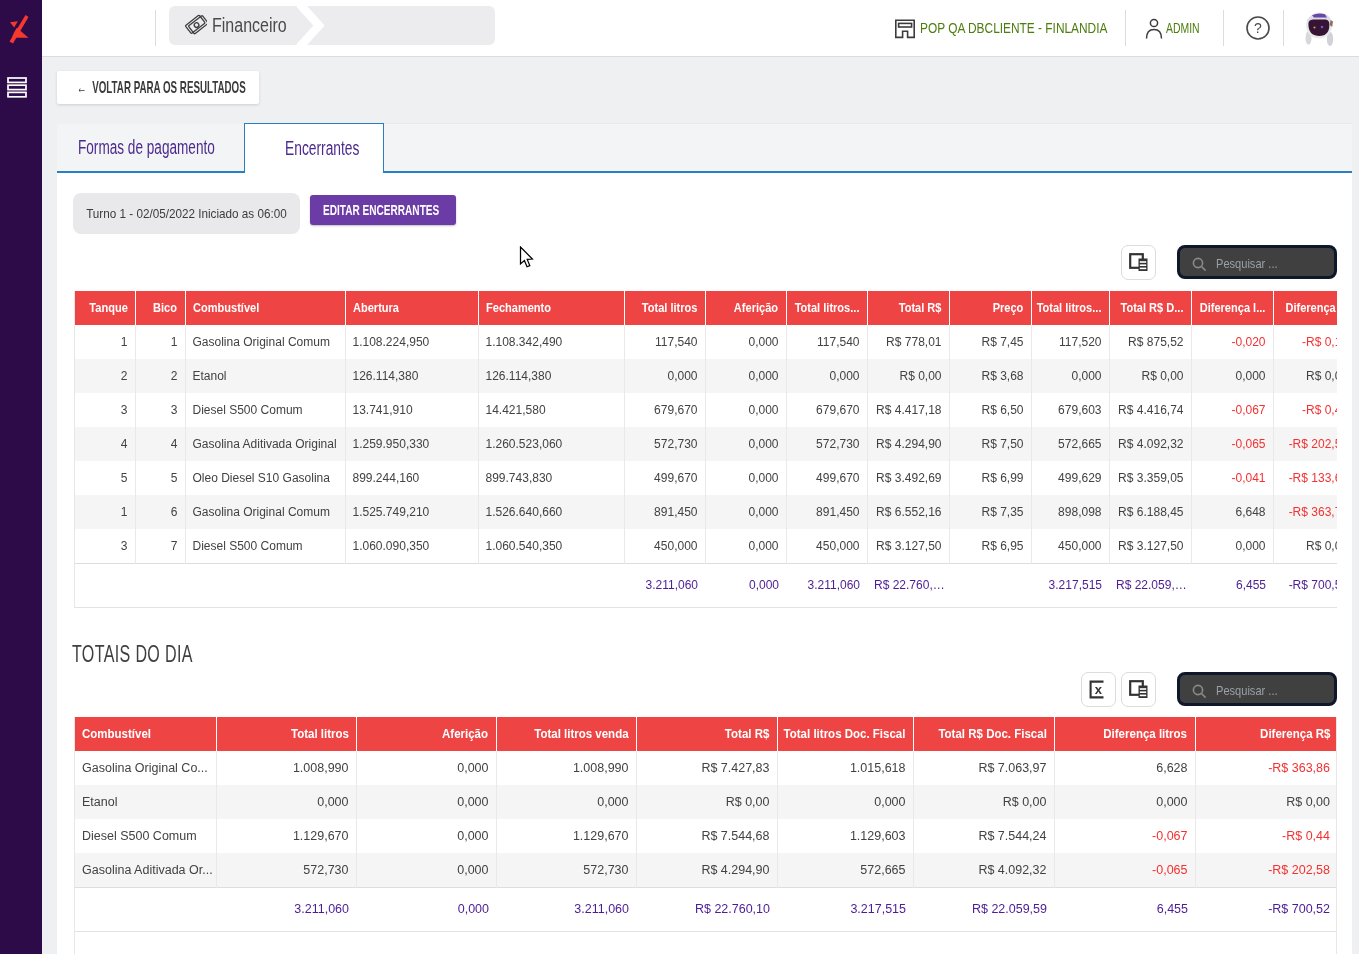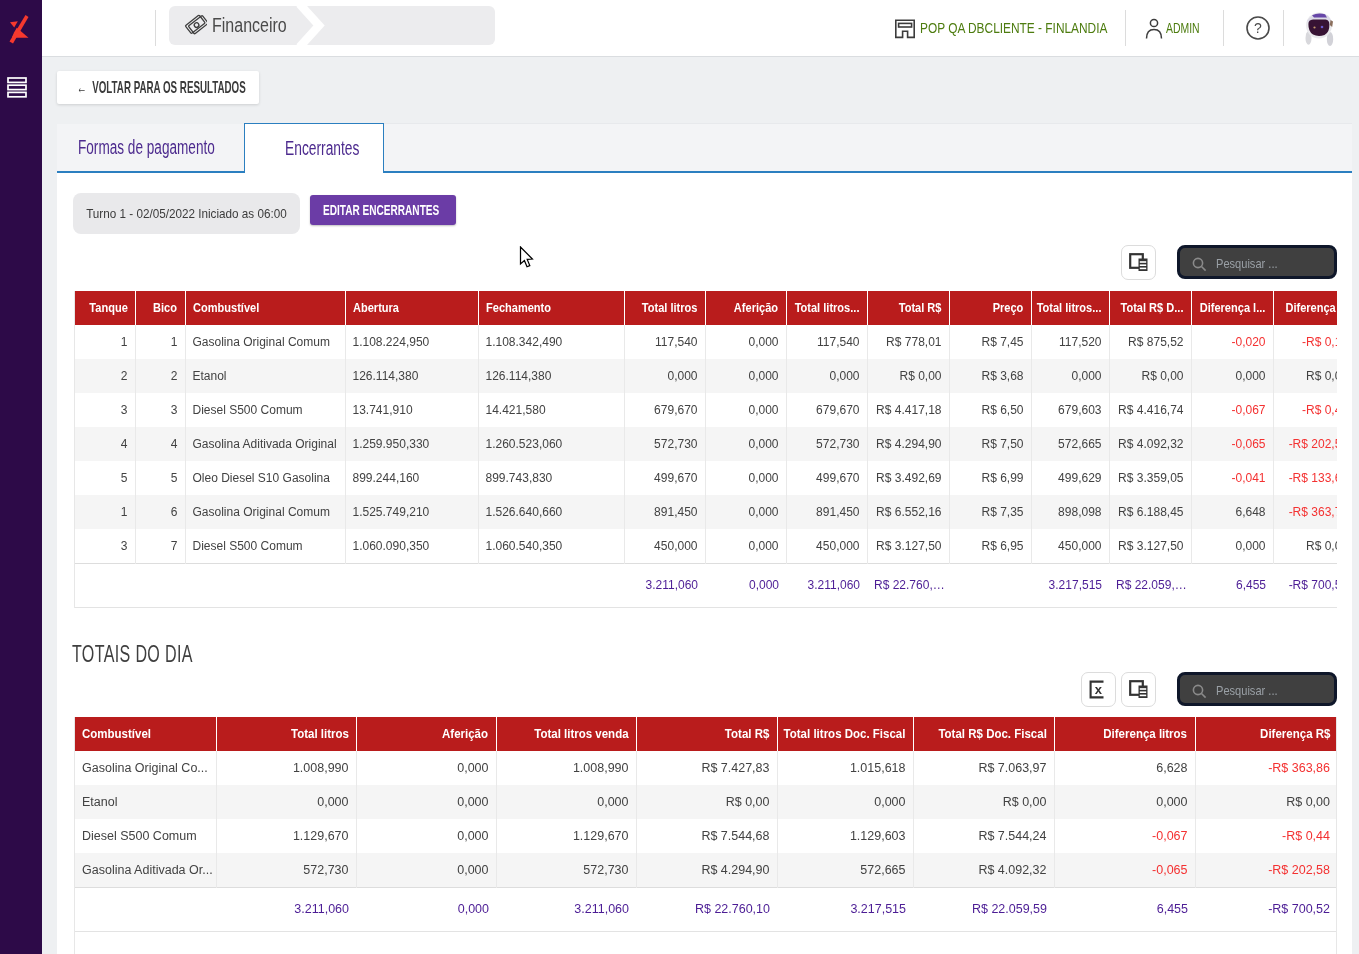--- a/index.html
+++ b/index.html
@@ -21,21 +21,21 @@
 #tab1{left:57px;top:123px;width:187px;height:49px;text-align:left;padding-left:21px;line-height:49px;font-size:20px;color:#4c2a8e}
 #tab2{left:244px;top:123px;width:140px;height:50px;background:#fff;border:1px solid #2b7fc0;border-bottom:none;text-align:left;padding-left:40px;line-height:48px;font-size:20px;color:#4c2a8e;z-index:3}
 #turno{left:73px;top:193px;width:227px;height:41px;background:#e9e9eb;border-radius:8px;text-align:center;line-height:41px;font-size:13px;color:#3c3c3c;white-space:nowrap}
 #editar{left:310px;top:195px;width:146px;height:30px;background:#6b3ca6;border-radius:3px;box-shadow:0 1px 2px rgba(0,0,0,.25);text-align:left;padding-left:13px;line-height:30px;font-size:15.5px;font-weight:bold;color:#fff}
 .icobtn{position:absolute;width:35px;height:35px;background:#fff;border:1px solid #dcdcdc;border-radius:7px;display:flex;align-items:center;justify-content:center}
 .search{position:absolute;width:160px;height:34px;background:#404040;border:3px solid #0f172a;border-radius:8px}
 .search .ph{position:absolute;left:36px;top:0;height:32px;line-height:32px;font-size:13.5px;color:#9aa0a6;transform:scaleX(.82);transform-origin:0 50%;white-space:nowrap}
 .search svg{position:absolute;left:12px;top:9px}
 .gridwrap{position:absolute;overflow:hidden}
 .grid{border-collapse:collapse;table-layout:fixed;font-size:12px;color:#424242}
-.grid th{background:#b91c1c;color:#fff;font-weight:bold;height:34px;padding:0 17px;overflow:hidden;white-space:nowrap;border-left:1px solid rgba(255,255,255,.45);position:relative}
+.grid th{background:#ef4444;color:#fff;font-weight:bold;height:34px;padding:0 17px;overflow:hidden;white-space:nowrap;border-left:1px solid rgba(255,255,255,.45);position:relative}
 .grid th .thx{position:absolute;top:0;height:34px;line-height:34px;white-space:nowrap;display:inline-block}
 .grid th:first-child{border-left:none}
 .grid td{height:34px;padding:0 7px;overflow:hidden;white-space:nowrap;border-left:1px solid #e9e9e9}
 .grid td:first-child{border-left:none}
 .grid tbody tr.alt td{background:#f5f5f5}
 .grid tfoot td{height:44px;border-top:1px solid #dddddd;border-bottom:1px solid #e3e3e3;border-left:none;color:#4c1d95}
 .grid .r{text-align:right}
 .grid .l{text-align:left}
 .grid td.red{color:#f43131}
 .grid2{font-size:12.5px}

